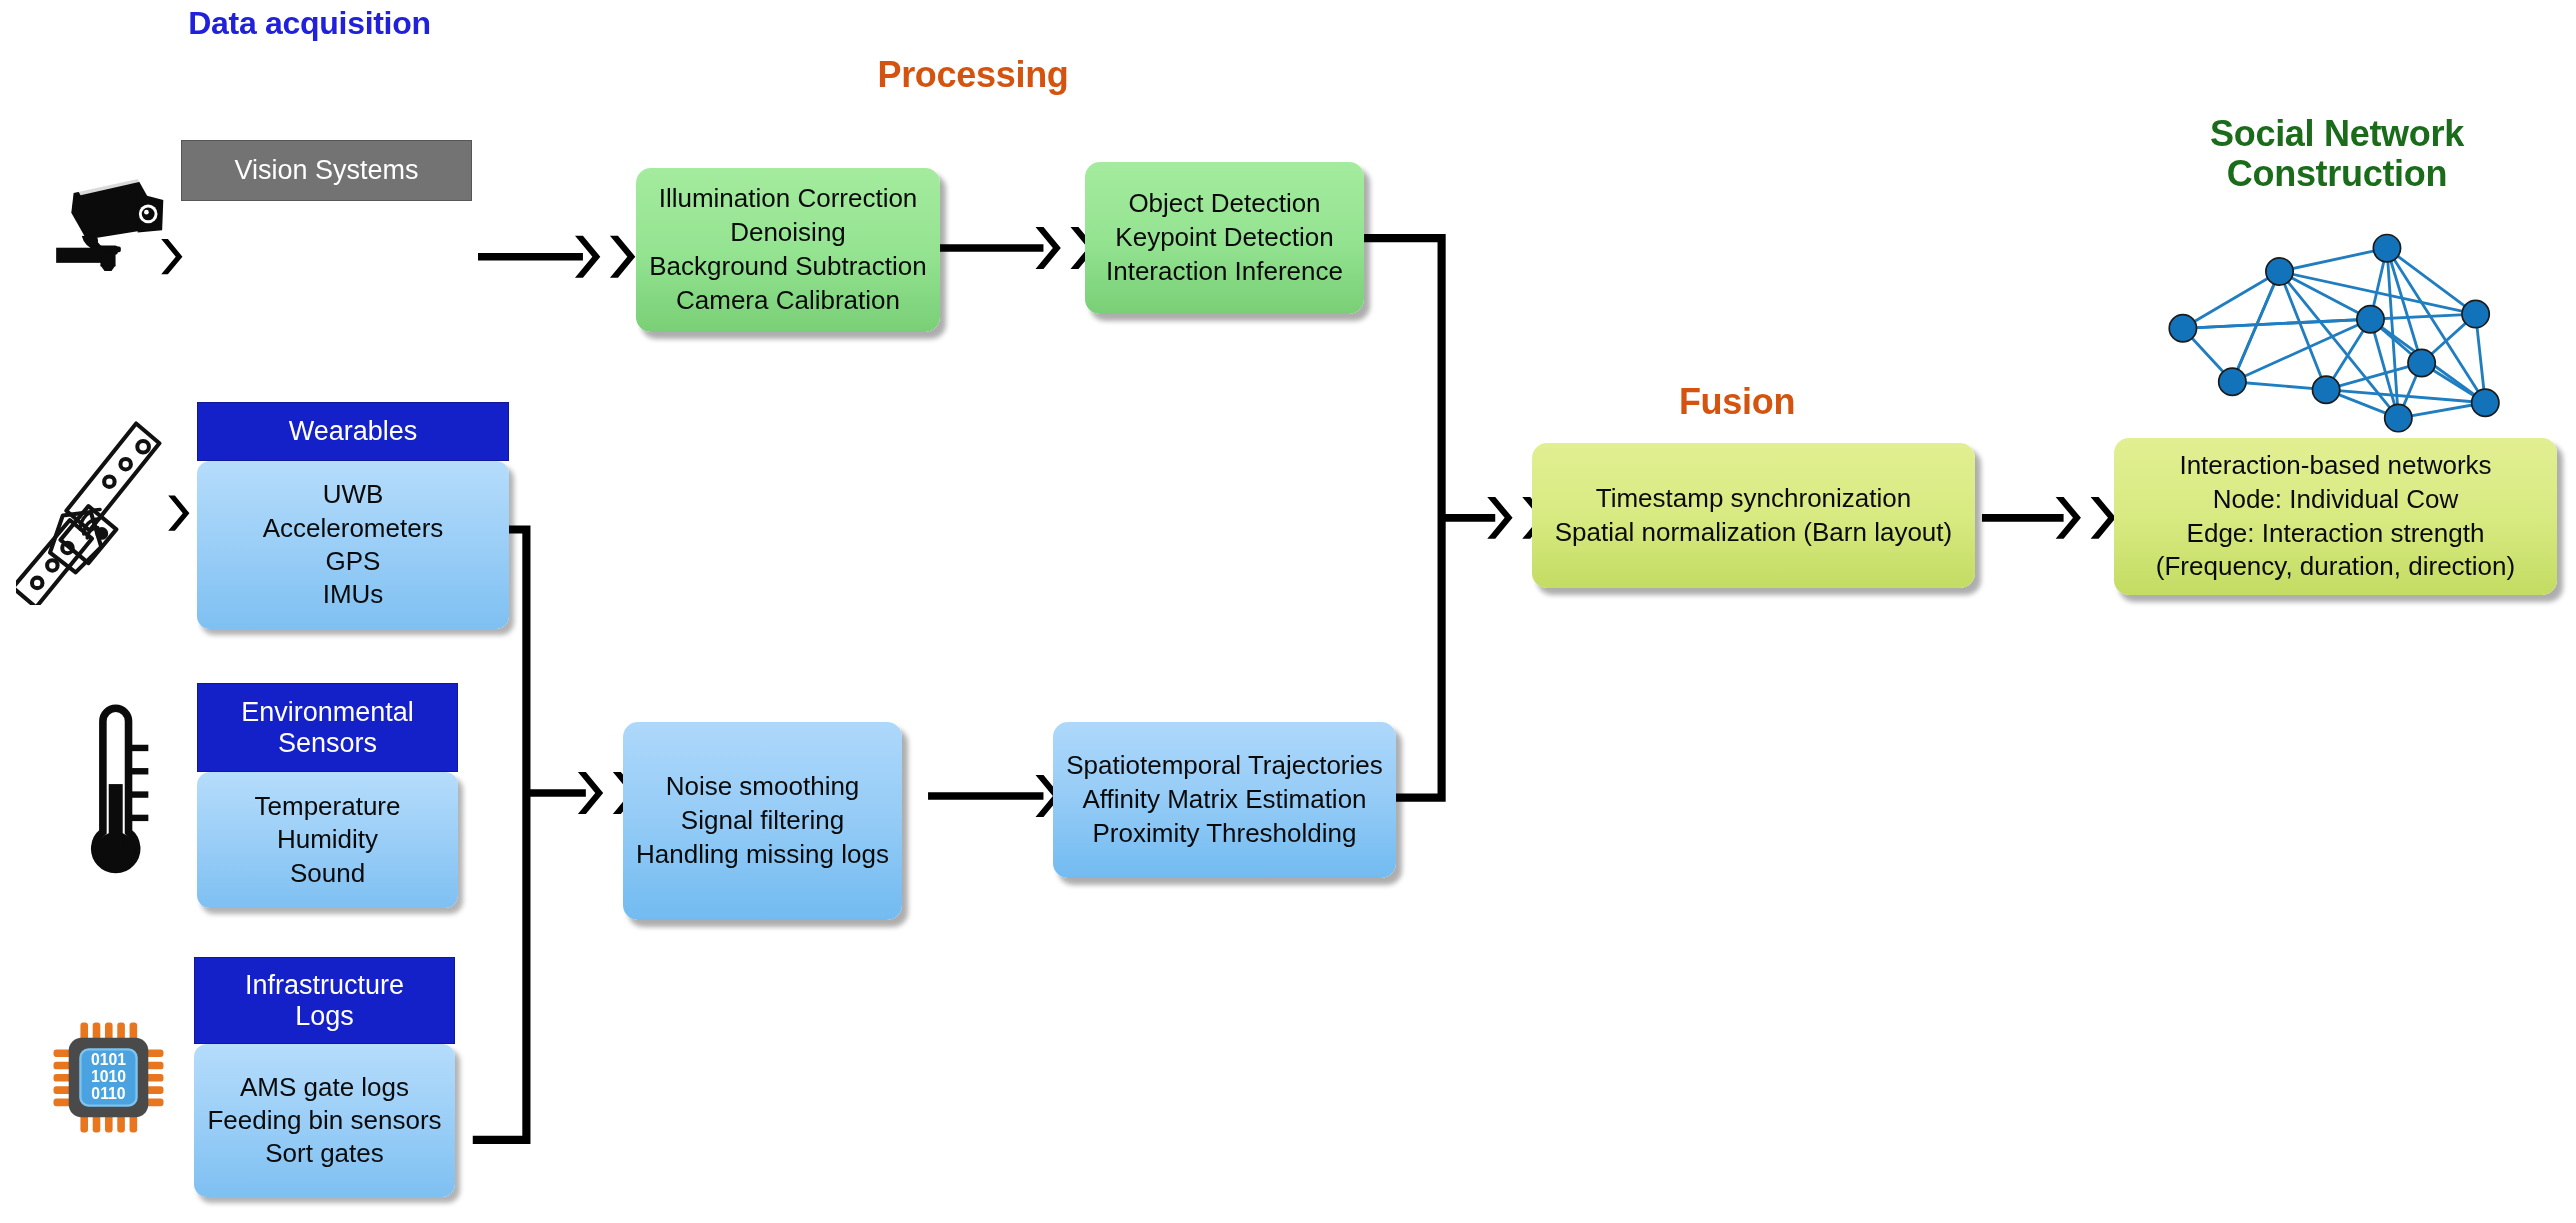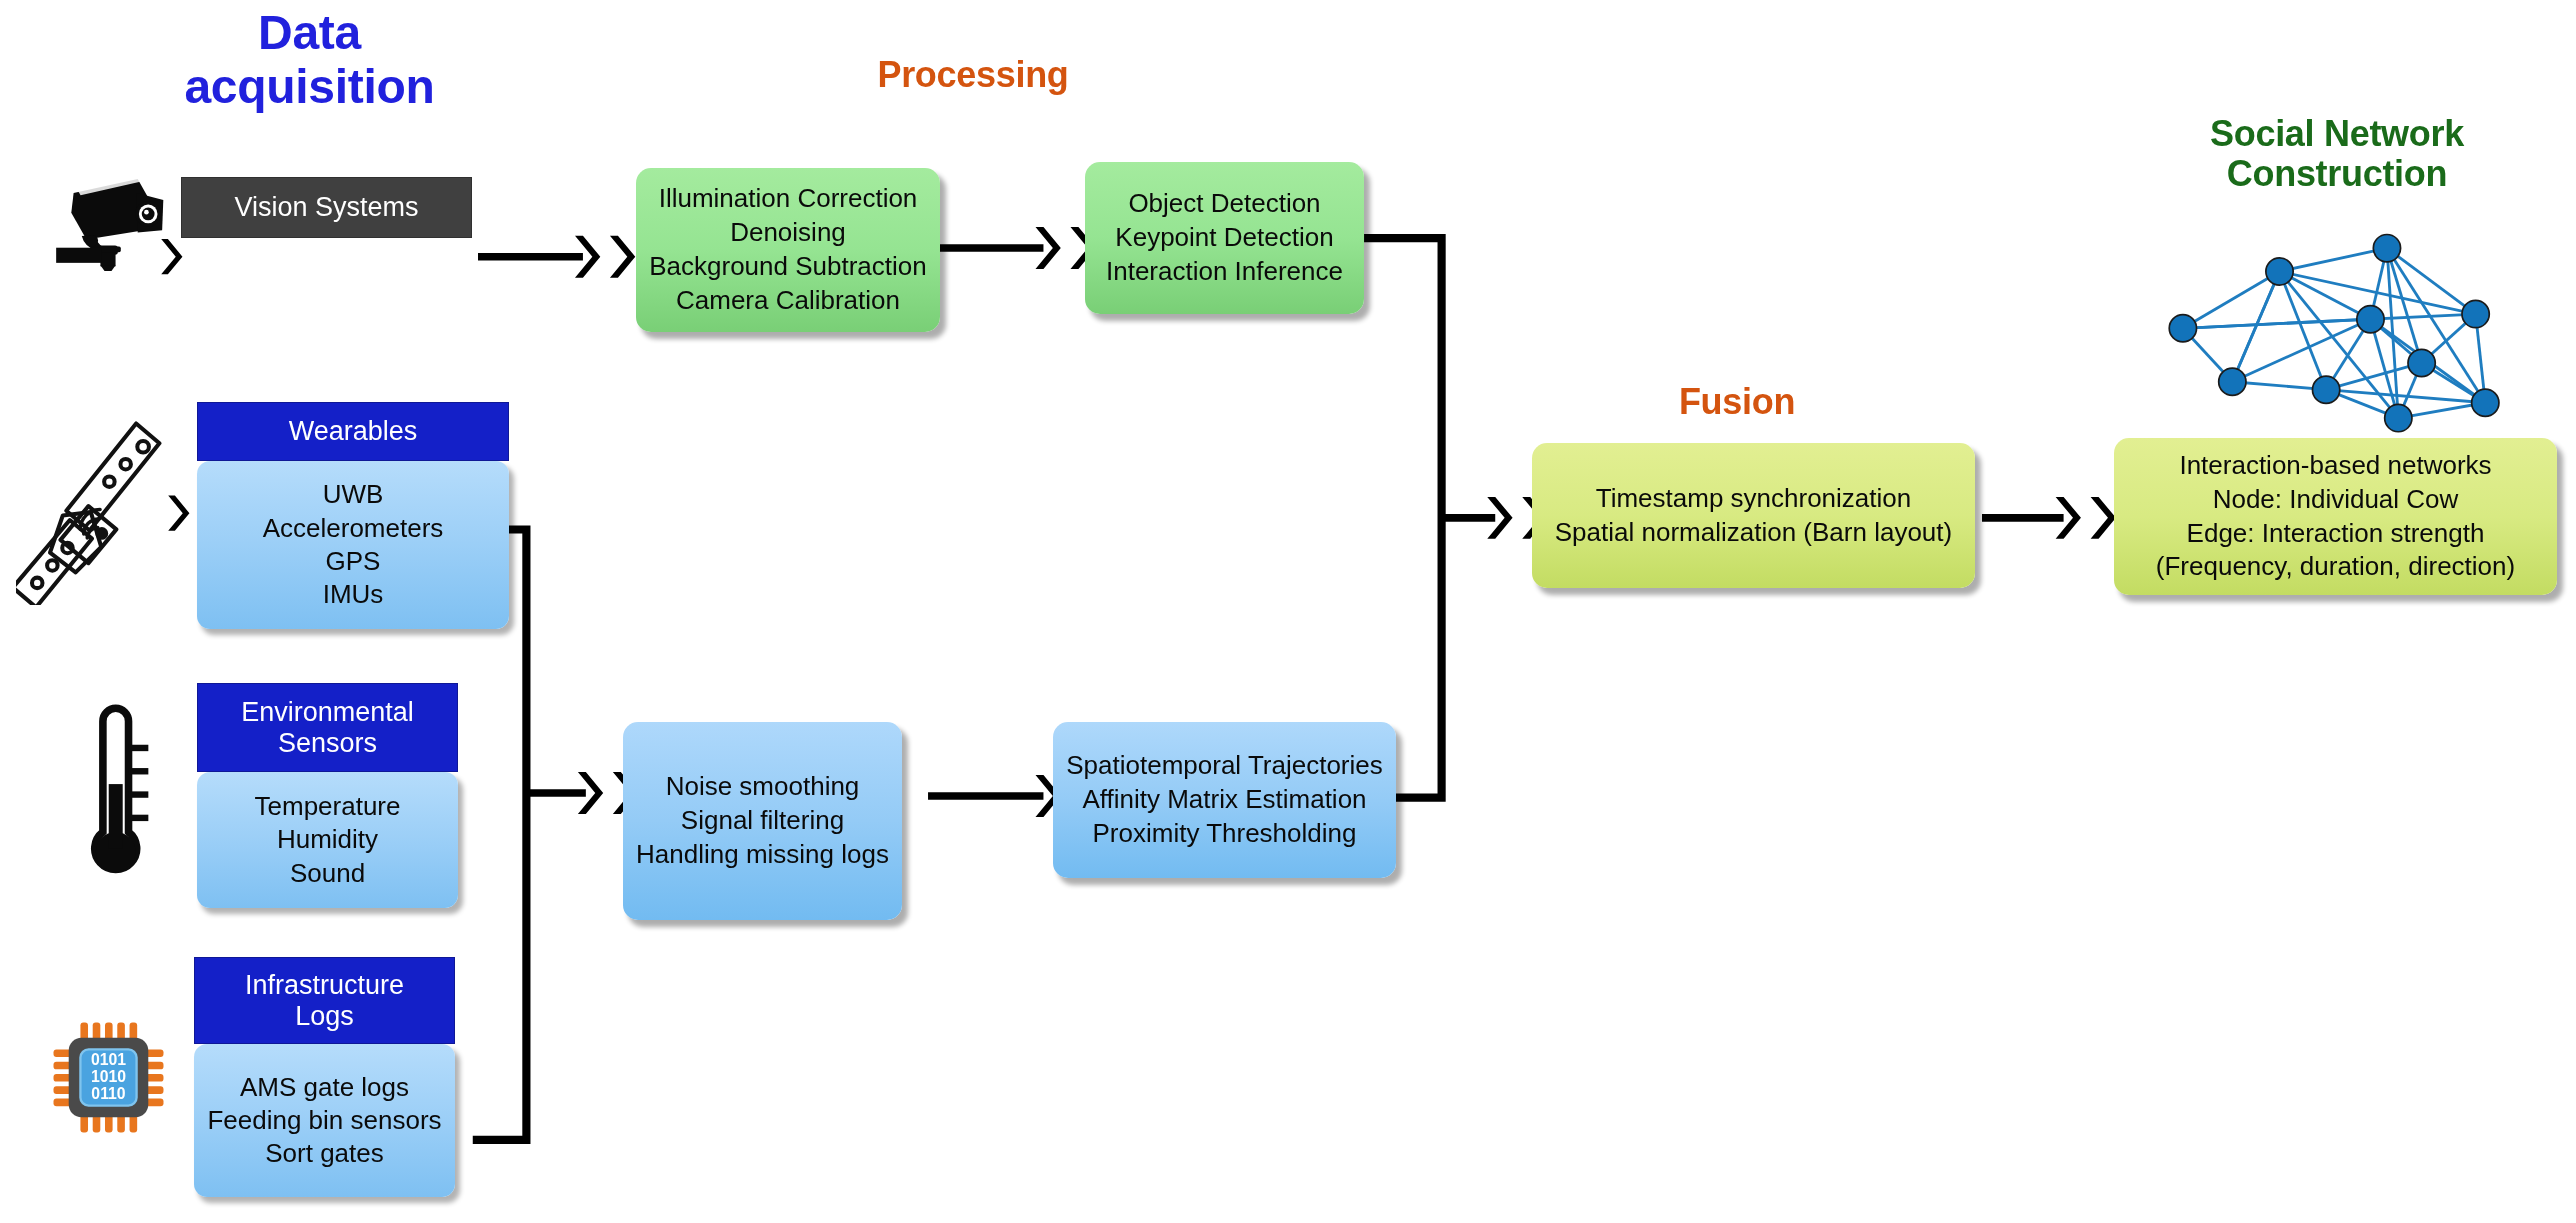--- a/index.html
+++ b/index.html
@@ -1,31 +1,31 @@
 <!DOCTYPE html>
 <html style="font-size:9.3px"><head>
 <meta charset="utf-8">
 <style>
   html,body{margin:0;padding:0;background:#ffffff;}
   body{font-family:"Liberation Sans",sans-serif;}
   #canvas{position:relative;width:2576px;height:1224px;background:#fff;overflow:hidden;}
 
   .hdr{position:absolute;font-weight:bold;text-align:center;line-height:1.12;letter-spacing:-0.3px;}
-  .hdr-acq{color:#2121dd;font-size:48px;}
+  .hdr-acq{color:#2121dd;font-size:32px;}
   .hdr-proc{color:#d4540f;font-size:36px;}
   .hdr-fus{color:#d4540f;font-size:36px;}
   .hdr-snc{color:#1a6b1a;font-size:36px;}
 
   
   .src{position:absolute;}
   .src-head{position:absolute;left:0;top:0;width:100%;box-sizing:border-box;
             display:flex;align-items:center;justify-content:center;
             color:#fff;font-size:27px;line-height:1.12;text-align:center;
             border:0.6px solid rgba(0,0,0,.25);}
-  .head-green{background:#404040;margin-top:37px;}
+  .head-green{background:#737373;}
   .head-blue{background:#1420c8;}
   .src-body{position:absolute;left:0;width:100%;box-sizing:border-box;
             display:flex;align-items:center;justify-content:center;
             font-size:26px;line-height:1.28;text-align:center;color:#0a0a0a;
             border-radius:13px;
             box-shadow:4.1px 5.2px 5.2px rgba(0,0,0,.30);}
   .body-green{background:linear-gradient(180deg,#a8eaa2 0%,#9ce39a 45%,#7fd07c 100%);}
   .body-blue{background:linear-gradient(180deg,#b5dcfb 0%,#9ccff7 48%,#7ec0f2 100%);}
 
   

